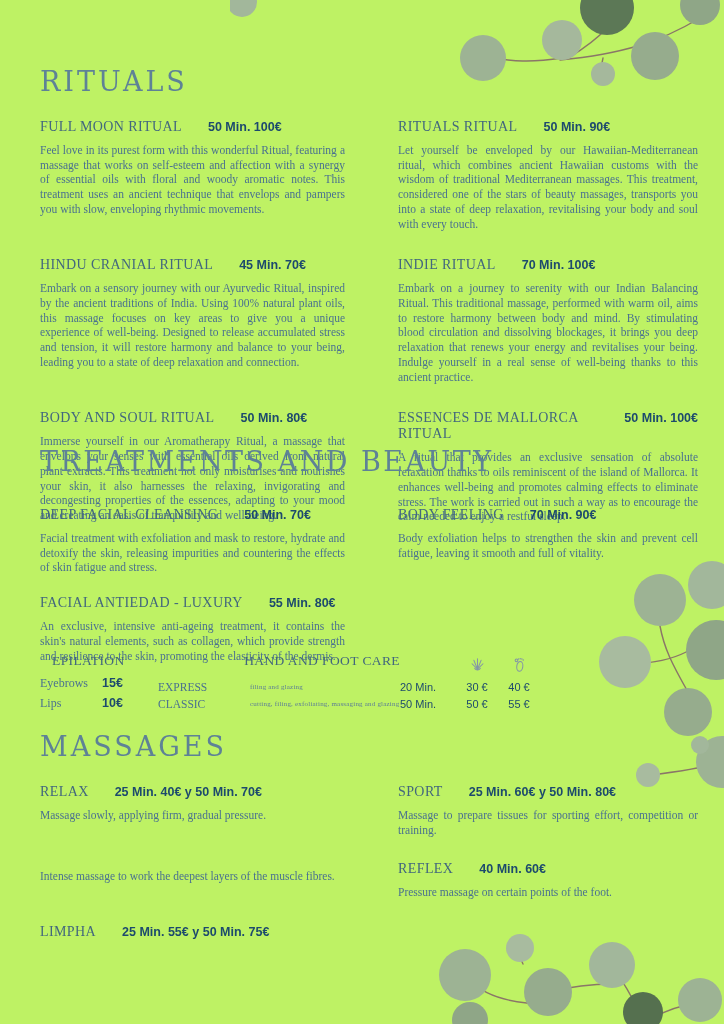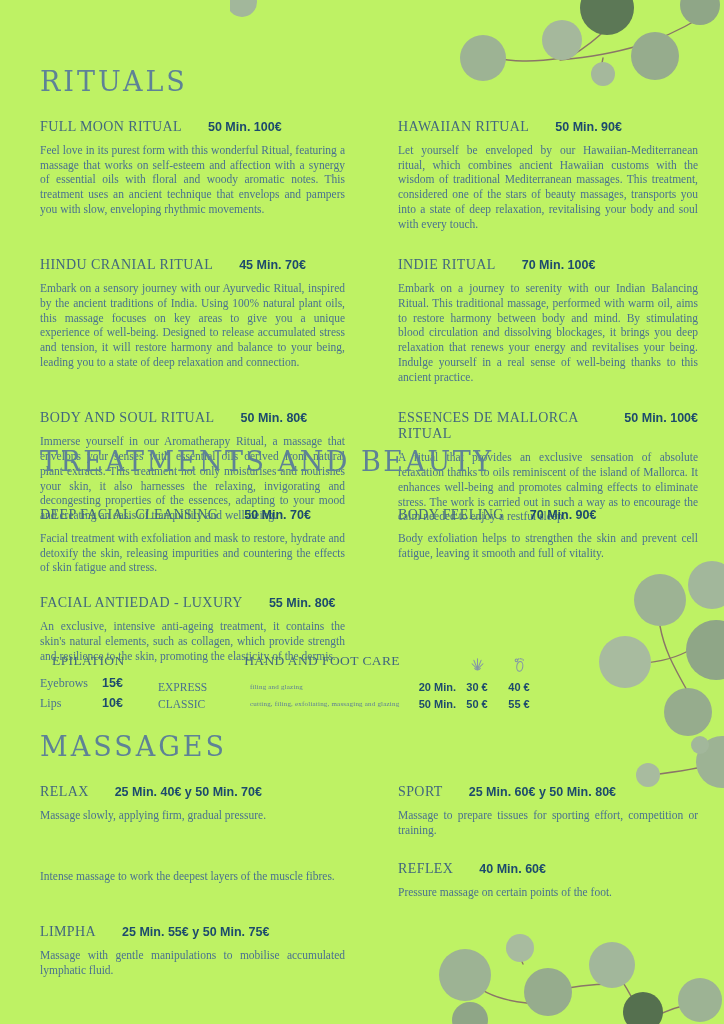--- a/index.html
+++ b/index.html
@@ -41,21 +41,21 @@
   .ep-row{display:flex;align-items:baseline;margin-bottom:5px;font-size:12px;color:#4a7190;}
   .ep-label{width:62px;}
   .ep-price{font-family:"Liberation Sans",sans-serif;font-weight:700;font-size:12.5px;color:#1d4a6d;}
   .handfoot{flex:1;}
   .hf-grid{display:grid;grid-template-columns:92px 150px 56px 42px 42px;row-gap:5px;align-items:center;}
   .hf-title{grid-column:1/3;text-align:right;}
   .hf-icon{justify-self:center;height:17px;}
   .hf-name{font-size:11.5px;color:#4a7190;}
   .hf-desc{font-size:7px;color:#5d7e96;letter-spacing:0.2px;}
   .hf-dur,.hf-price{
-    font-family:"Liberation Sans",sans-serif;font-weight:700;font-size:11px;color:#1d4a6d;text-align:right;
+    font-family:"Liberation Sans",sans-serif;font-weight:400;font-size:11px;color:#1d4a6d;
   }
   .hf-price{justify-self:center;}
 
   svg{display:block;}
   .stem{fill:none;stroke:#8a7668;stroke-width:1.4;stroke-linecap:round;}
   .icon-stroke{fill:none;stroke:#8496a6;stroke-width:1.1;stroke-linecap:round;}
 </style>
 </head>
 <body>
 
@@ -111,21 +111,21 @@
       <div class="item">
         <div class="item-head">
           <span class="item-title">FULL MOON RITUAL</span>
           <span class="item-price">50 Min. 100€</span>
         </div>
         <p class="item-desc">Feel love in its purest form with this wonderful Ritual, featuring a massage that works on self-esteem and affection with a synergy of essential oils with floral and woody aromatic notes. This treatment uses an ancient technique that envelops and pampers you with slow, enveloping rhythmic movements.</p>
       </div>
 
       <div class="item">
         <div class="item-head">
-          <span class="item-title">HAWAIIAN RITUAL</span>
+          <span class="item-title">RITUALS RITUAL</span>
           <span class="item-price">50 Min. 90€</span>
         </div>
         <p class="item-desc">Let yourself be enveloped by our Hawaiian-Mediterranean ritual, which combines ancient Hawaiian customs with the wisdom of traditional Mediterranean massages. This treatment, considered one of the stars of beauty massages, transports you into a state of deep relaxation, revitalising your body and soul with every touch.</p>
       </div>
 
       <div class="item">
         <div class="item-head">
           <span class="item-title">HINDU CRANIAL RITUAL</span>
           <span class="item-price">45 Min. 70€</span>
         </div>
@@ -273,19 +273,18 @@
           <span class="item-price">40 Min. 60€</span>
         </div>
         <p class="item-desc">Pressure massage on certain points of the foot.</p>
       </div>
 
       <div class="item">
         <div class="item-head">
           <span class="item-title">LIMPHA</span>
           <span class="item-price">25 Min. 55€ y 50 Min. 75€</span>
         </div>
-        <p class="item-desc">Massage with gentle manipulations to mobilise accumulated lymphatic fluid.</p>
       </div>
 
     </div>
   </section>
 
 </div>
 
 </body></html>

